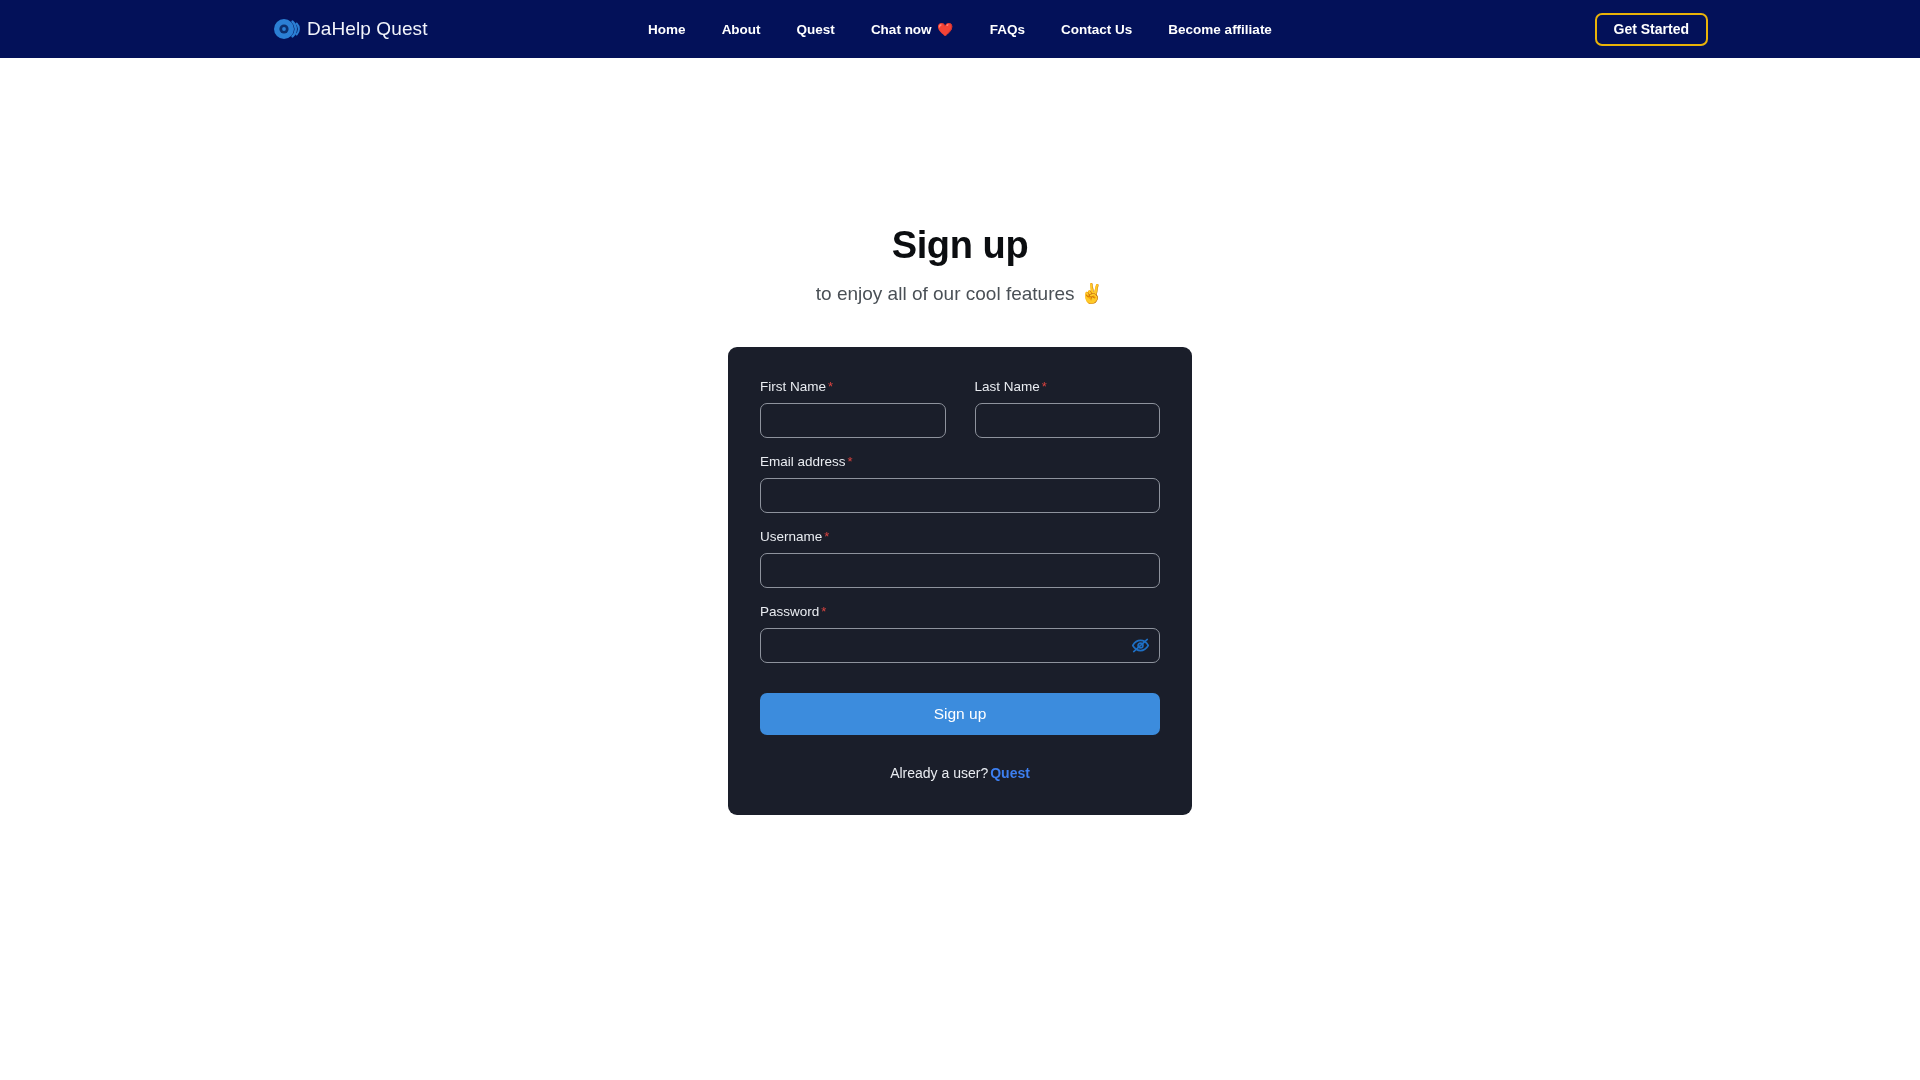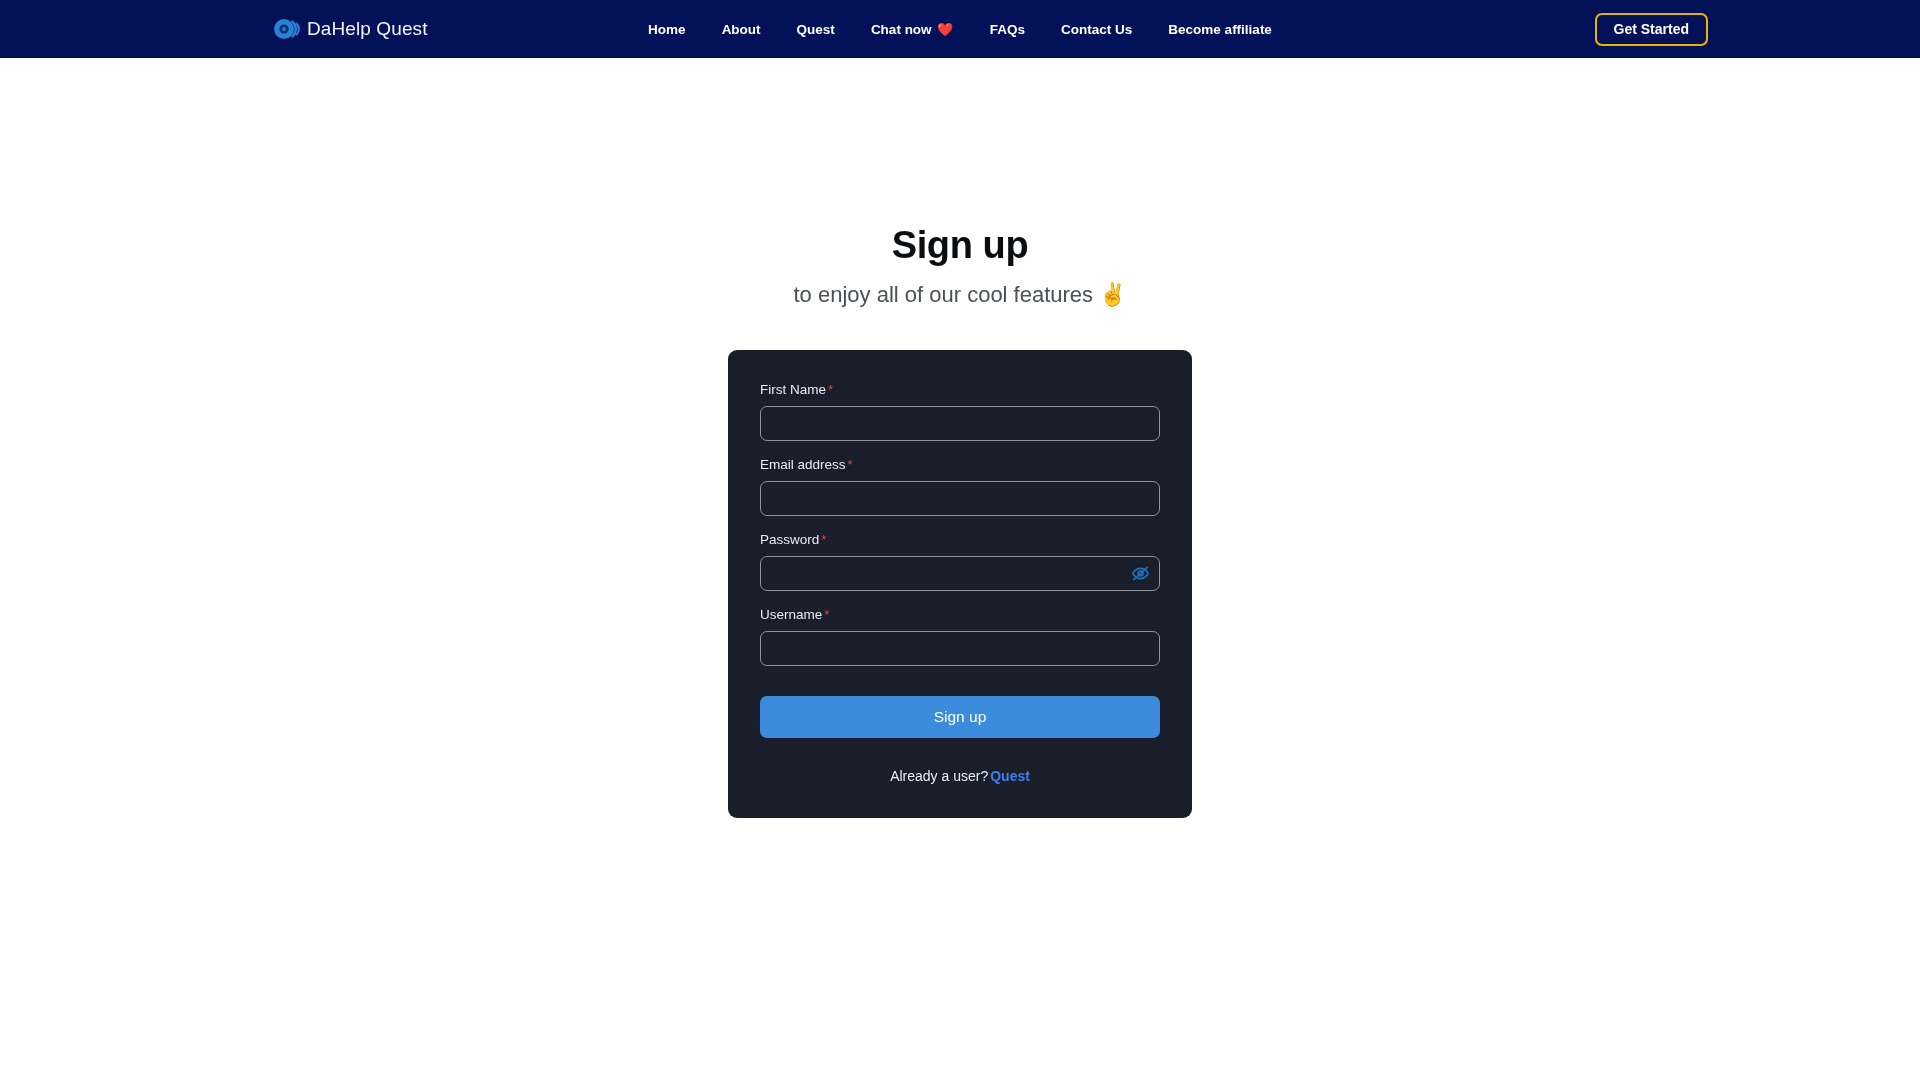--- a/index.html
+++ b/index.html
@@ -103,21 +103,21 @@
     margin-top: 168px;
     font-size: 38px;
     font-weight: bold;
     color: #0b0d10;
     letter-spacing: -0.4px;
     line-height: 1;
   }
 
   .page-subtitle {
     margin-top: 18px;
-    font-size: 22px;
+    font-size: 19px;
     color: #4a5056;
     font-weight: 400;
     display: flex;
     align-items: center;
     gap: 6px;
   }
 
   
   .signup-card {
     margin-top: 42px;
@@ -275,57 +275,65 @@
 
       <div class="field">
         <label class="field-label">
           <span>First Name</span><span class="required-star">*</span>
         </label>
         <div class="input-wrap">
           <input class="text-input" type="text" placeholder="" style="">
         </div>
       </div>
 
+      <div class="field">
+        <label class="field-label">
+          <span>Last Name</span><span class="required-star">*</span>
+        </label>
+        <div class="input-wrap">
+          <input class="text-input" type="text" placeholder="" style="">
+        </div>
+      </div>
 
     </div>
 
     <div class="field">
       <label class="field-label">
         <span>Email address</span><span class="required-star">*</span>
       </label>
       <div class="input-wrap">
         <input class="text-input" type="email" placeholder="" style="">
+      </div>
+    </div>
+
+    <div class="field">
+      <label class="field-label">
+        <span>Username</span><span class="required-star">*</span>
+      </label>
+      <div class="input-wrap">
+        <input class="text-input" type="text" placeholder="" style="">
       </div>
     </div>
 
     <div class="field">
       <label class="field-label">
         <span>Password</span><span class="required-star">*</span>
       </label>
       <div class="input-wrap">
         <input class="text-input has-toggle" type="password" placeholder="" style="">
         <button class="eye-toggle" aria-label="toggle password">
           <svg width="19" height="19" viewBox="0 0 24 24" fill="none" stroke="#1e6fc4" stroke-width="2.1" stroke-linecap="round" stroke-linejoin="round" aria-hidden="true">
             <path d="M2.2 12s3.8-6.4 9.8-6.4S21.8 12 21.8 12s-3.8 6.4-9.8 6.4S2.2 12 2.2 12z"></path>
             <circle cx="12" cy="12" r="3.1"></circle>
             <line x1="3.4" y1="19.6" x2="20.6" y2="4.4"></line>
           </svg>
         </button>
       </div>
     </div>
 
-    <div class="field">
-      <label class="field-label">
-        <span>Username</span><span class="required-star">*</span>
-      </label>
-      <div class="input-wrap">
-        <input class="text-input" type="text" placeholder="" style="">
-      </div>
-    </div>
-
 
     <button class="submit-button">Sign up</button>
 
     <div class="card-footer">
       <span>Already a user?</span><a class="login-link" href="#">Quest</a>
     </div>
 
   </section>
 </main>
 

